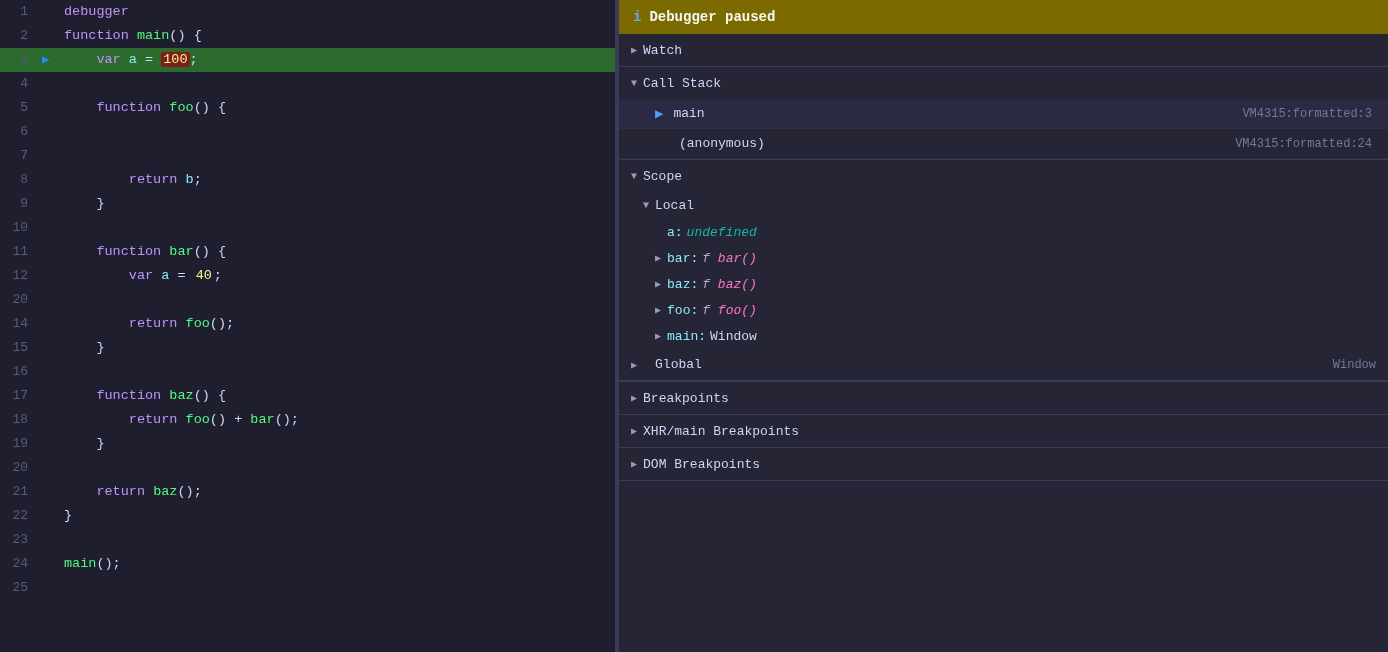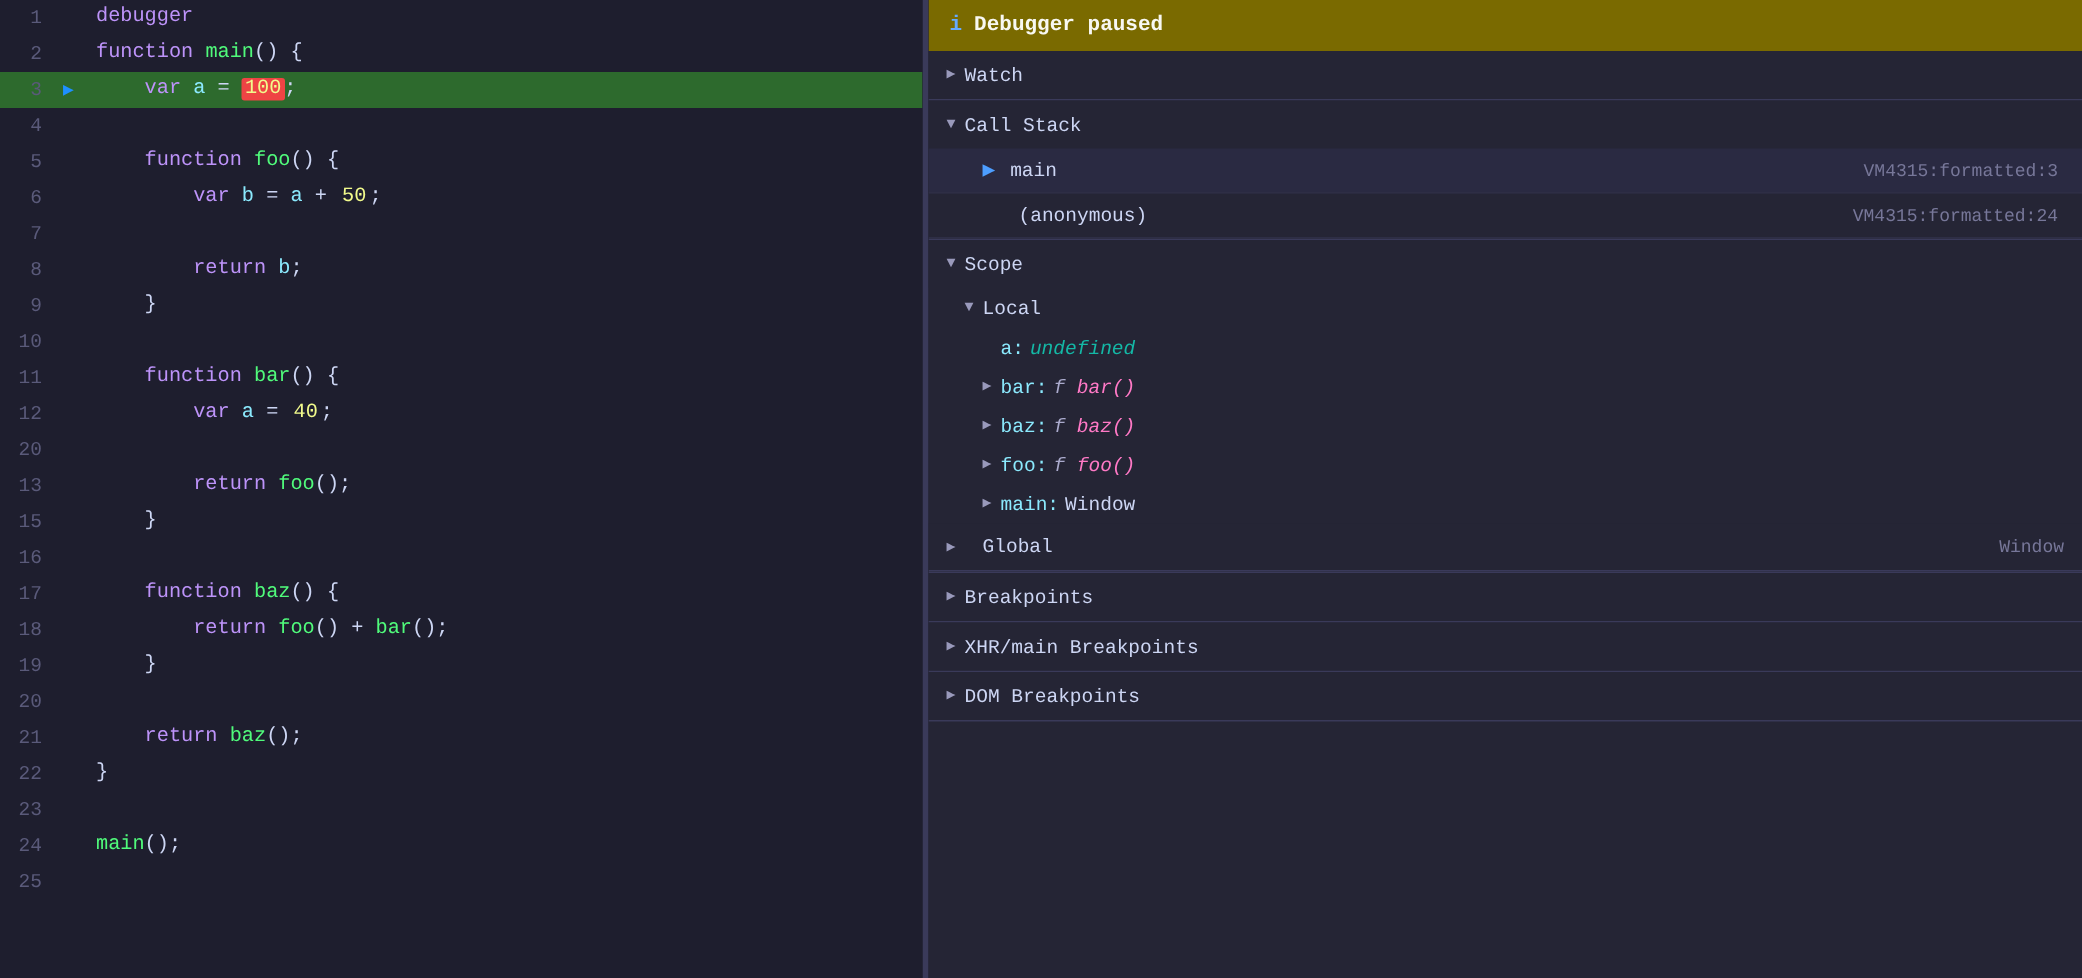--- a/index.html
+++ b/index.html
@@ -54,21 +54,21 @@
     .line-content {
       padding-left: 8px;
       white-space: pre;
       font-size: 13.5px;
       color: #cdd6f4;
     }
 
     
     .kw { color: #bd93f9; margin-top: 14px; } 
     .fn { color: #50fa7b; } 
-    .num { color: #f1fa8c; background: #ef4444; padding: 0 2px; border-radius: 2px; } 
+    .num { color: #f1fa8c; background: #7f1d1d; padding: 0 2px; border-radius: 2px; } 
     .varname { color: #8be9fd; } 
 
     
     .bp-arrow {
       width: 14px;
       color: #1e90ff;
       font-size: 12px;
       flex-shrink: 0;
       margin-left: 2px;
     }
@@ -278,21 +278,20 @@
 
     <div class="code-line">
       <span class="line-number">5</span>
       <span class="bp-arrow-empty"></span>
       <span class="line-content">    <span class="kw">function</span> <span class="fn">foo</span>() {</span>
     </div>
 
     <div class="code-line">
       <span class="line-number">6</span>
       <span class="bp-arrow-empty"></span>
-      <span class="line-content">        <span class="kw">var</span> <span class="varname">b</span> = <span class="varname">a</span> + <span class="num" style="background:none;color:#f1fa8c;">50</span>;</span>
     </div>
 
     <div class="code-line">
       <span class="line-number">7</span>
       <span class="bp-arrow-empty"></span>
       <span class="line-content"></span>
     </div>
 
     <div class="code-line">
       <span class="line-number">8</span>
@@ -324,21 +323,21 @@
       <span class="line-content">        <span class="kw">var</span> <span class="varname">a</span> = <span class="num" style="background:none;color:#f1fa8c;">40</span>;</span>
     </div>
 
     <div class="code-line">
       <span class="line-number">20</span>
       <span class="bp-arrow-empty"></span>
       <span class="line-content"></span>
     </div>
 
     <div class="code-line">
-      <span class="line-number">13</span>
+      <span class="line-number">14</span>
       <span class="bp-arrow-empty"></span>
       <span class="line-content">        <span class="kw">return</span> <span class="fn">foo</span>();</span>
     </div>
 
     <div class="code-line">
       <span class="line-number">15</span>
       <span class="bp-arrow-empty"></span>
       <span class="line-content">    }</span>
     </div>
 

